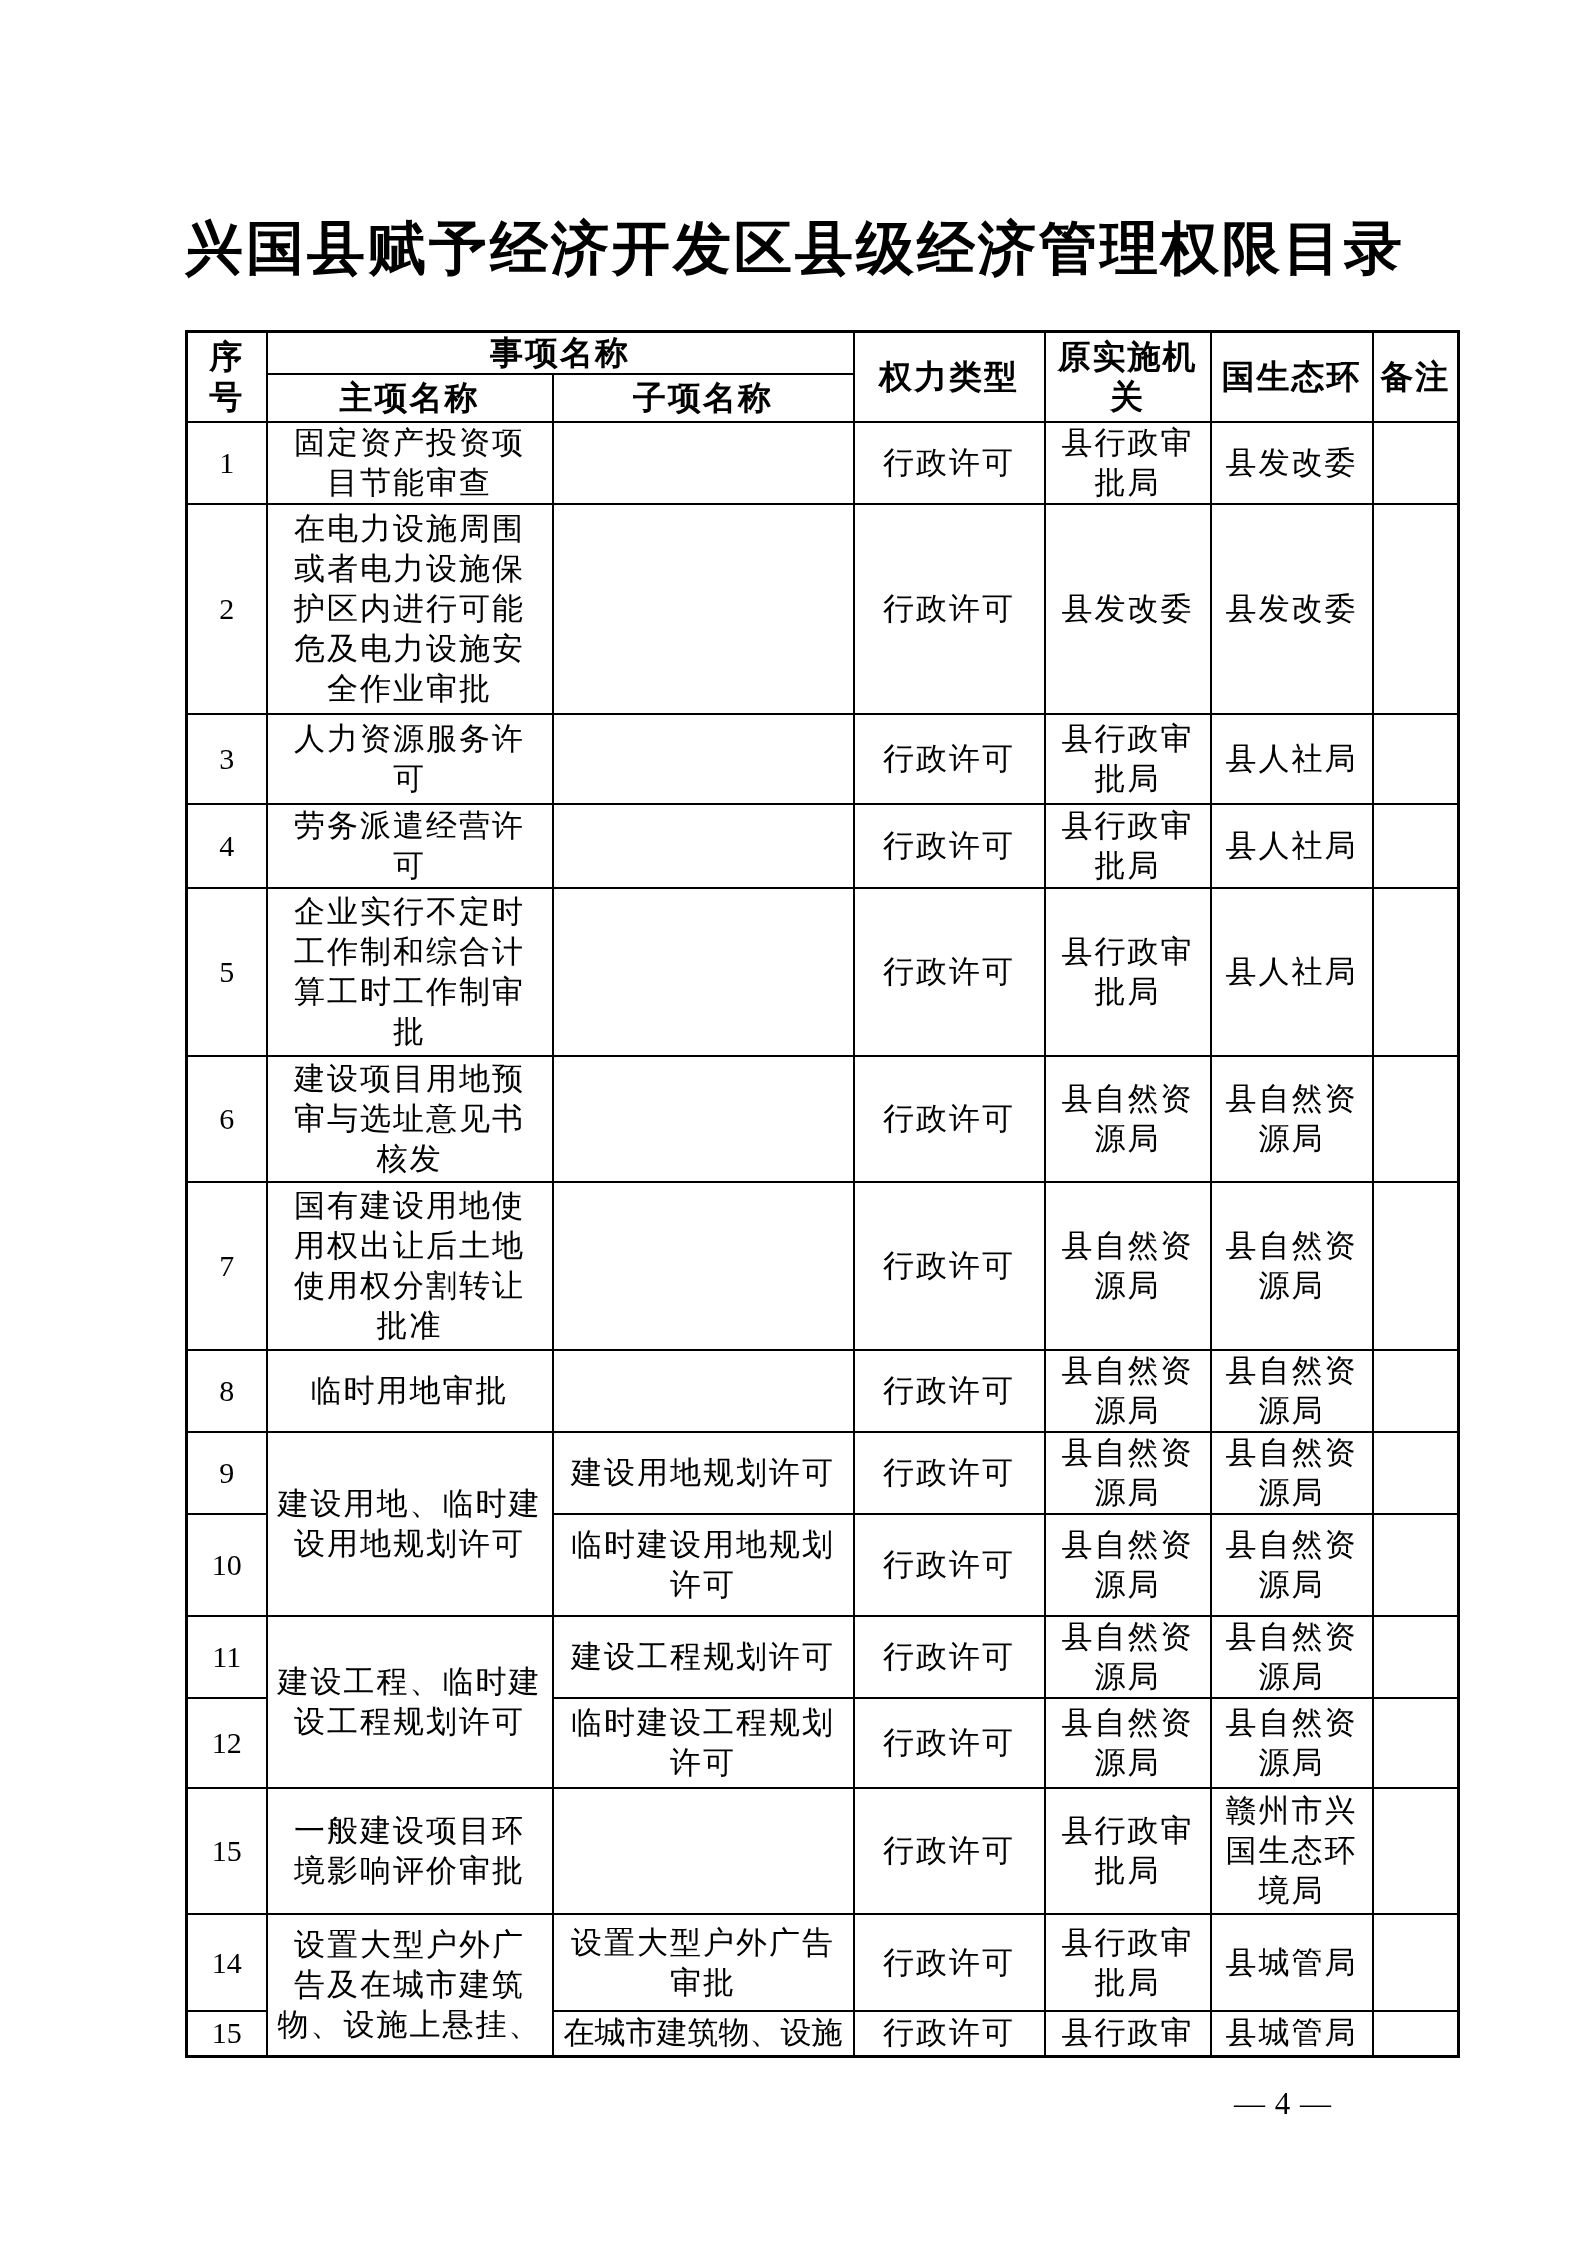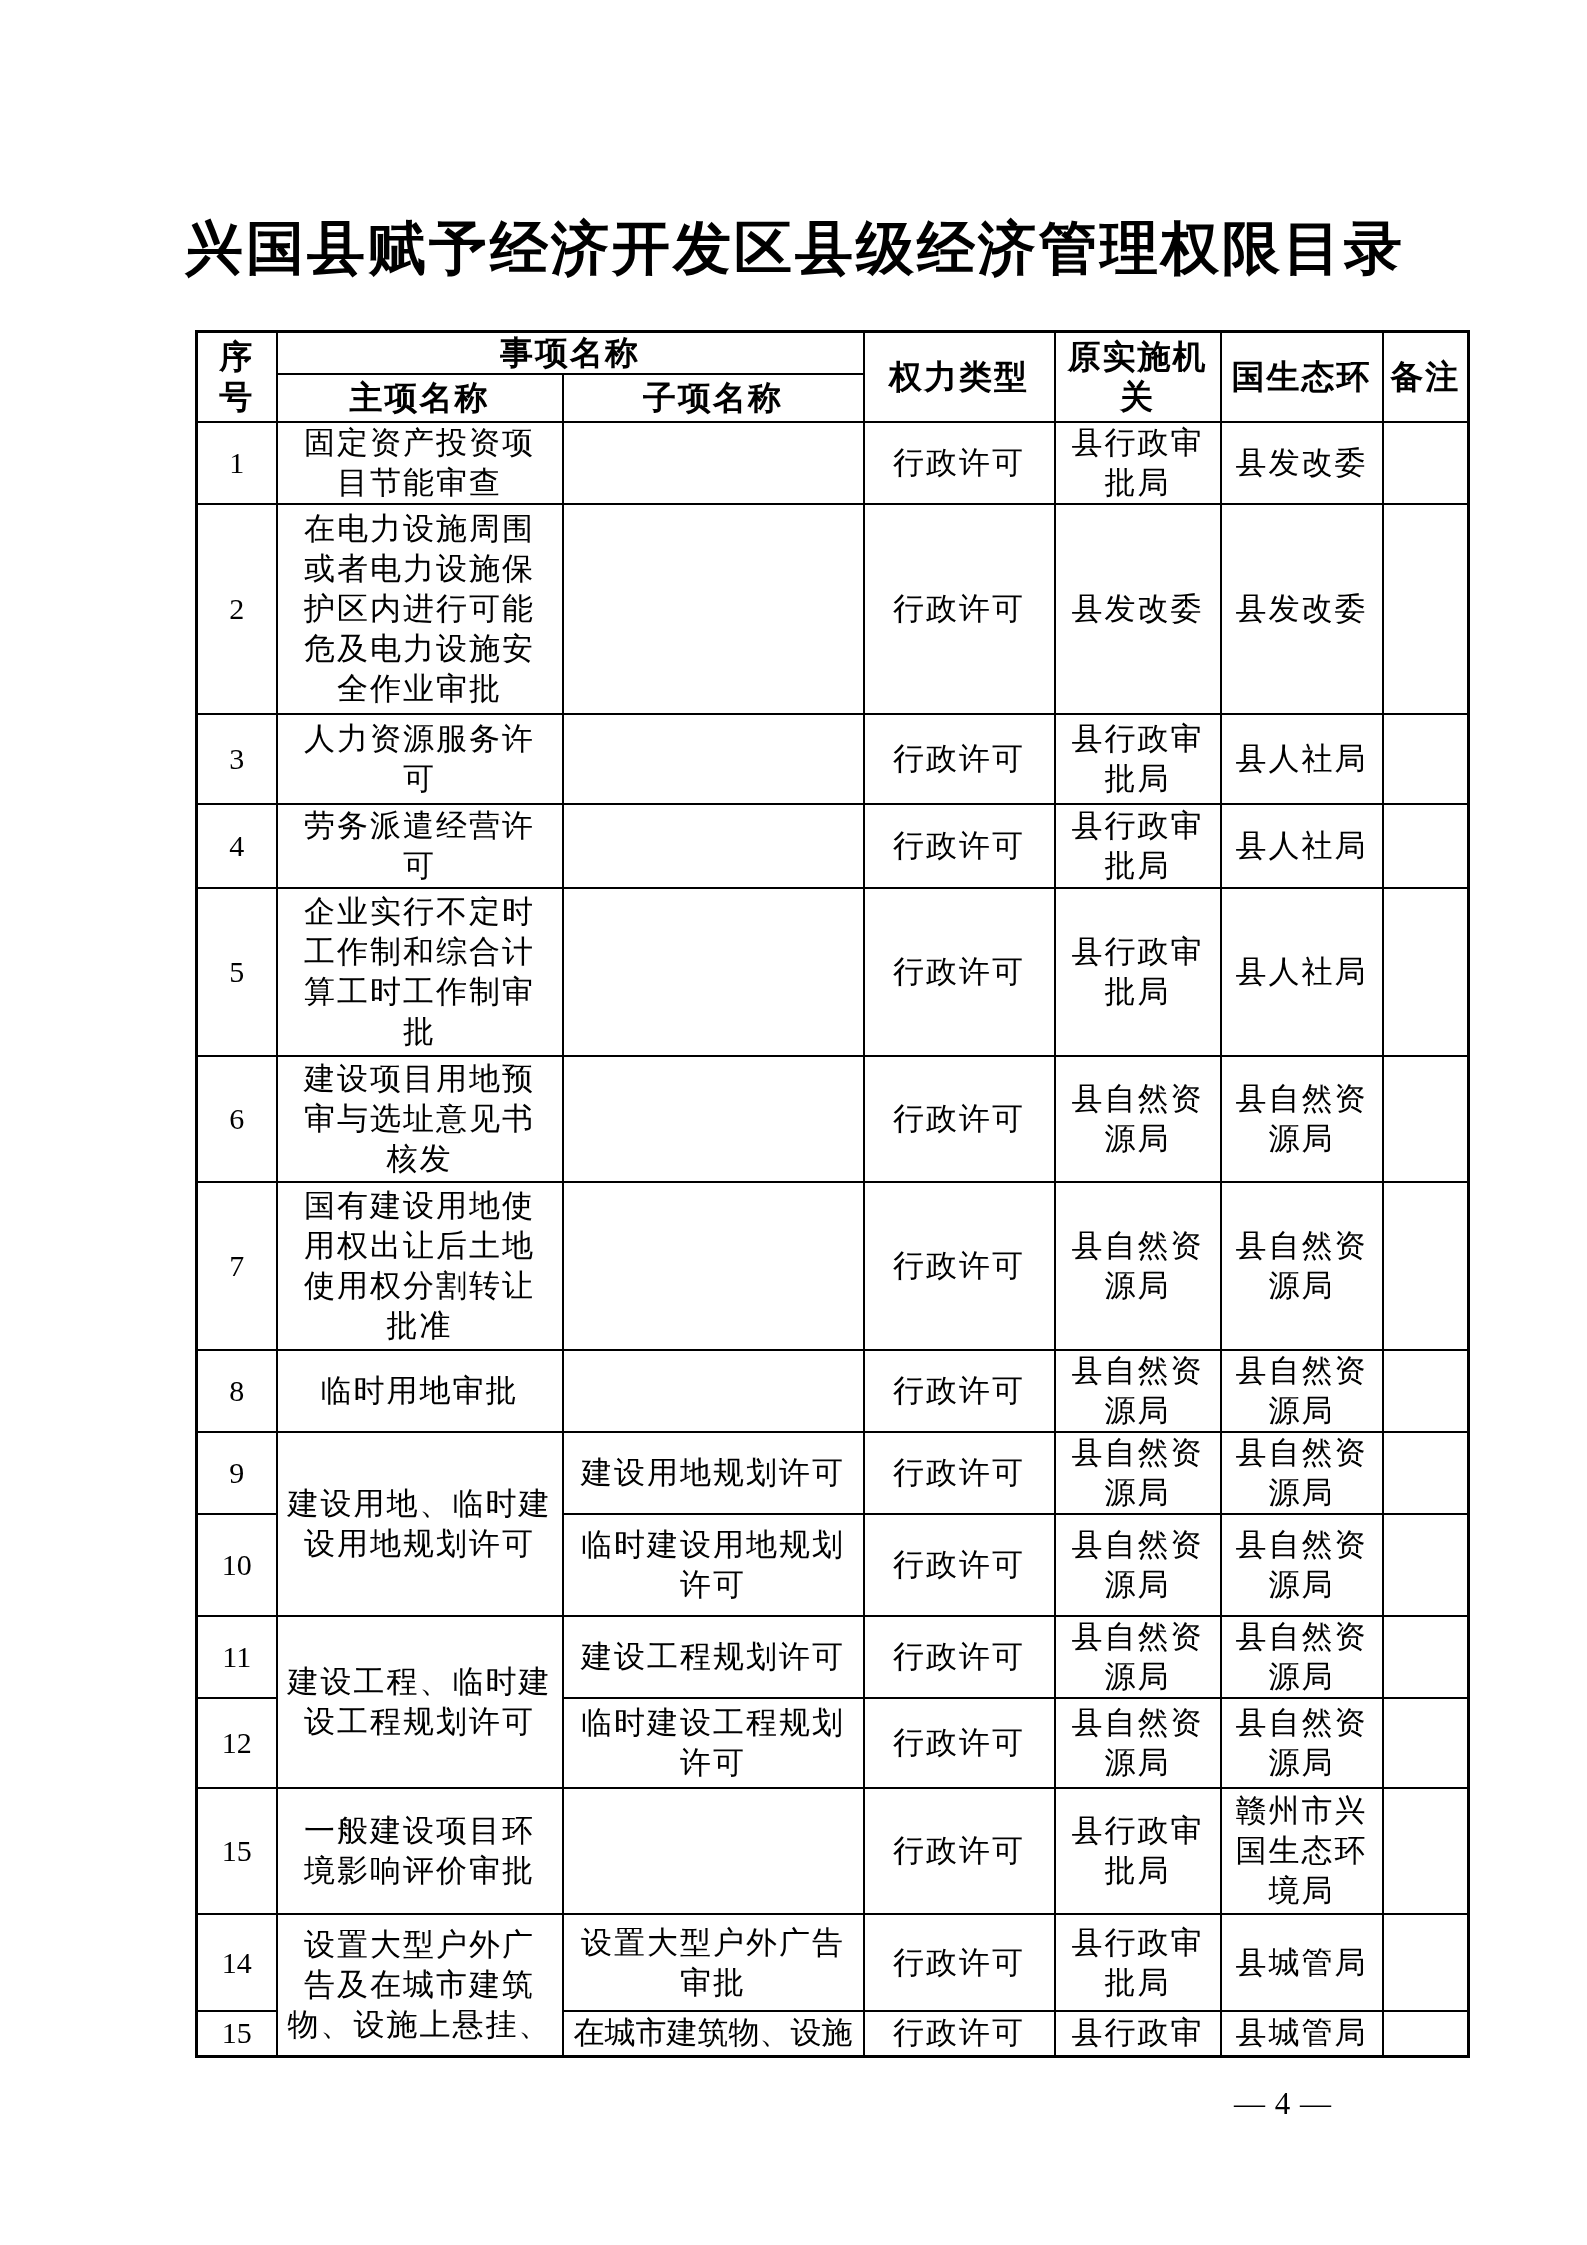--- a/index.html
+++ b/index.html
@@ -6,21 +6,21 @@
   body{
     width:1587px;height:2245px;position:relative;background:#ffffff;color:#000;
     font-family:"Liberation Serif","DejaVu Serif",serif;overflow:hidden;
   }
   .doc-title{
     position:absolute;top:210px;left:185px;width:1272px;
     text-align:left;font-size:58px;font-weight:bold;letter-spacing:3px;
     font-family:"DejaVu Serif","Liberation Serif",serif;white-space:nowrap;
   }
   table.auth-table{
-    position:absolute;left:195px;top:330px;width:1272px;
+    position:absolute;left:185px;top:330px;width:1272px;
     border-collapse:collapse;table-layout:fixed;border:3px solid #000;
   }
   .auth-table th,.auth-table td{
     border:2px solid #000;text-align:center;vertical-align:middle;
     padding:0 6px;overflow:hidden;
   }
   .auth-table th{
     font-family:"Liberation Sans","DejaVu Sans",sans-serif;
     font-weight:600;font-size:33px;letter-spacing:2px;line-height:40px;
     white-space:normal;

